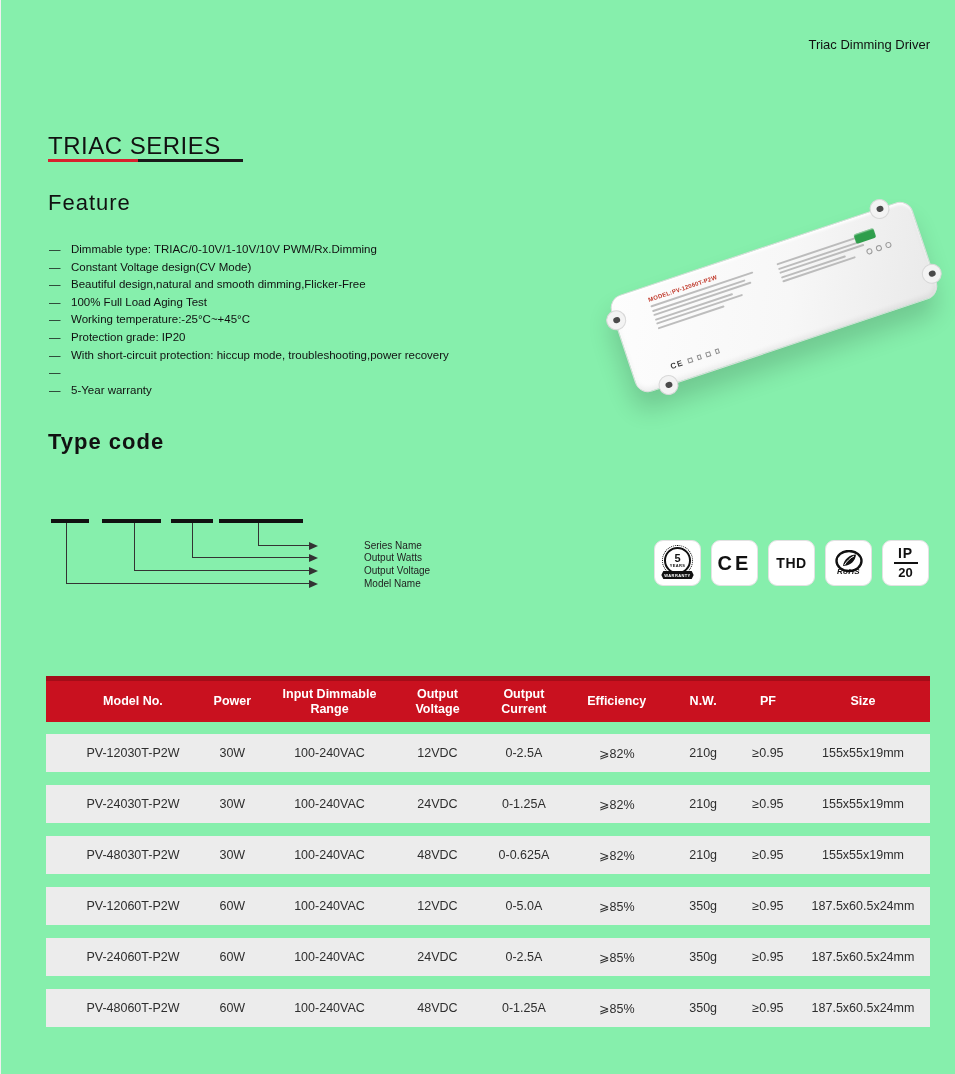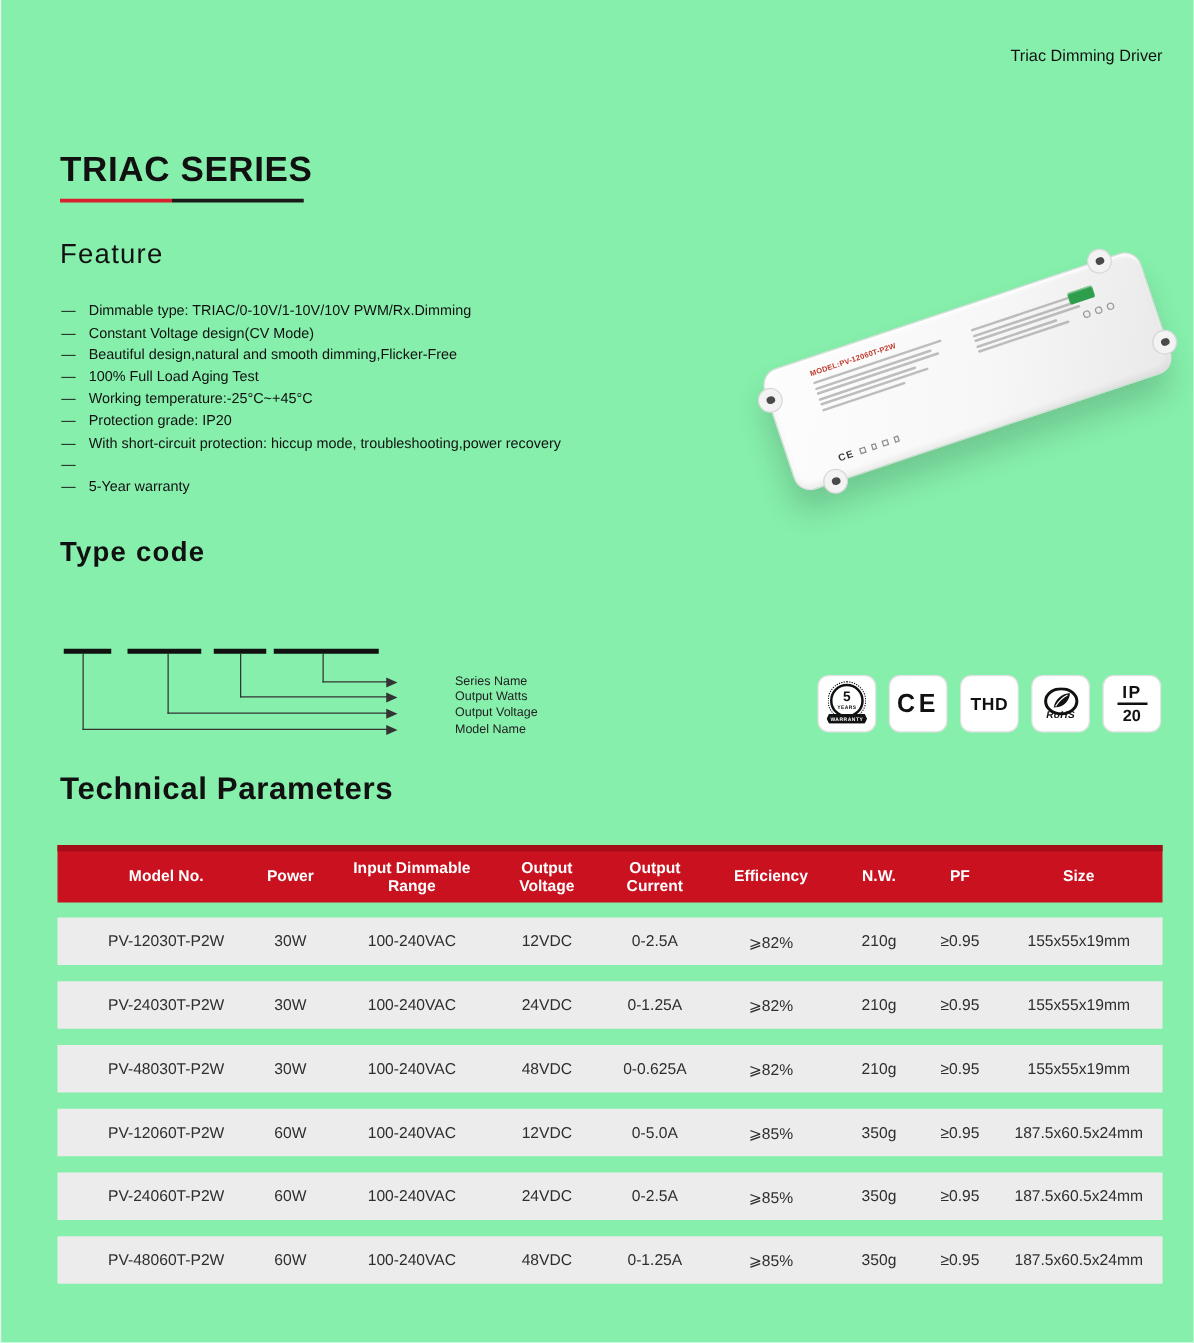--- a/index.html
+++ b/index.html
@@ -4,21 +4,21 @@
 <style>
   * { margin:0; padding:0; box-sizing:border-box; }
   html,body { background:#fff; }
   body { font-family:"Liberation Sans", sans-serif; color:#1a1a1a; }
   .page { position:relative; width:955px; height:1074px; background:#86efac; overflow:hidden; border-left:1px solid #f0f0f0; }
 
   
   .doc-label { position:absolute; top:37px; right:25px; font-size:13px; color:#111; }
 
   
-  .series-title { position:absolute; left:47px; top:120px; font-size:28px; font-weight:bold; letter-spacing:0.5px; color:#111; }
+  .series-title { position:absolute; left:47px; top:132px; font-size:24px; font-weight:normal; letter-spacing:0.5px; color:#111; }
   .series-underline { position:absolute; left:47px; top:159px; width:195px; height:3px;
       background:linear-gradient(to right, #d8202e 0 46%, #1a1a1a 46% 100%); }
   .h-feature { position:absolute; left:47px; top:190px; font-size:22px; font-weight:normal; letter-spacing:1px; color:#111; }
   .h-typecode { position:absolute; left:47px; top:429px; font-size:22px; font-weight:bold; letter-spacing:1px; color:#111; }
   .h-tech { position:absolute; left:47px; top:617px; font-size:25px; font-weight:bold; letter-spacing:0.5px; color:#111; }
 
   
   .features { position:absolute; left:48px; top:241px; list-style:none; width:560px; }
   .features li { display:flex; font-size:11.5px; line-height:17.6px; color:#111; }
   .features .dash { width:22px; flex:0 0 22px; }
@@ -234,21 +234,20 @@
       </svg>
       <span class="rohs-text">RoHS</span>
     </div>
     <div class="cert-box">
       <span class="ip-top">IP</span>
       <span class="ip-rule"></span>
       <span class="ip-bottom">20</span>
     </div>
   </div>
 
-  <div class="h-tech">Technical Parameters</div>
 
   <div class="tech-table">
     <div class="t-grid t-head" id="table-head">
         <div class="hc">Model No.</div>
         <div class="hc">Power</div>
         <div class="hc">Input Dimmable
 Range</div>
         <div class="hc">Output
 Voltage</div>
         <div class="hc">Output

